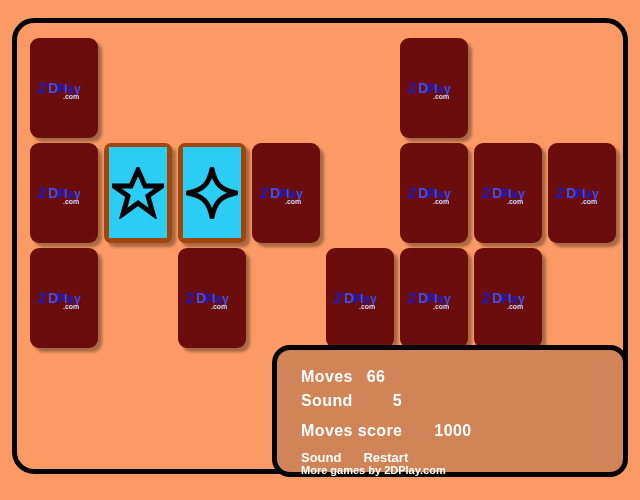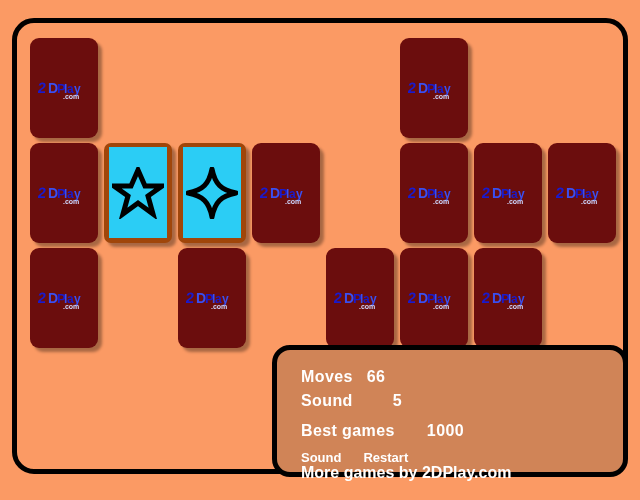--- a/index.html
+++ b/index.html
@@ -119,21 +119,21 @@
   #links-row .lnk {
     color: #ffffff;
     text-decoration: none;
     cursor: pointer;
   }
   #sound-link { margin-right: 22px; }
   #credit-row {
     position: absolute;
     left: 24px;
     top: 114px;
-    font-size: 16px;
+    font-size: 11px;
     font-weight: bold;
     color: #ffffff;
     white-space: nowrap;
     cursor: pointer;
     text-decoration: none;
   }
 </style>
 </head>
 <body>
 
@@ -342,21 +342,21 @@
 
     <div class="stat-row" id="moves-row">
       <span class="stat-label">Moves</span><span class="stat-value">66</span>
     </div>
 
     <div class="stat-row" id="pairs-row">
       <span class="stat-label">Sound</span><span class="stat-value">5</span>
     </div>
 
     <div class="stat-row" id="best-row">
-      <span class="stat-label">Best games</span><span class="stat-value">1000</span>
+      <span class="stat-label">Moves score</span><span class="stat-value">1000</span>
     </div>
 
     <div id="links-row">
       <span class="lnk" id="sound-link">Sound</span><span class="lnk" id="restart-link">Restart</span>
     </div>
 
     <div id="credit-row">More games by 2DPlay.com</div>
 
   </div>
 

